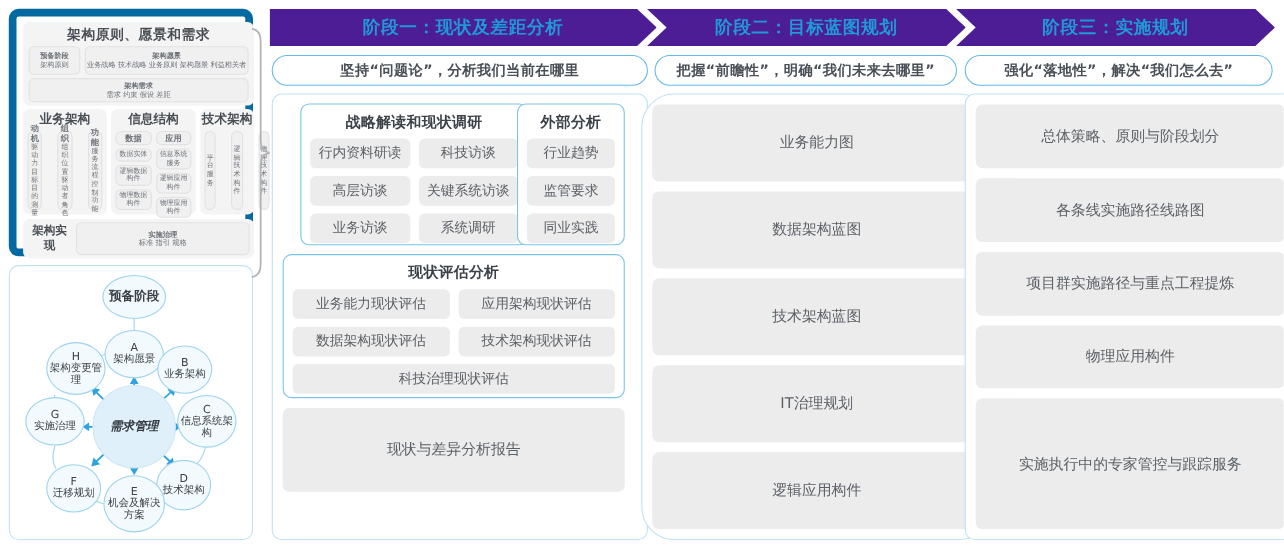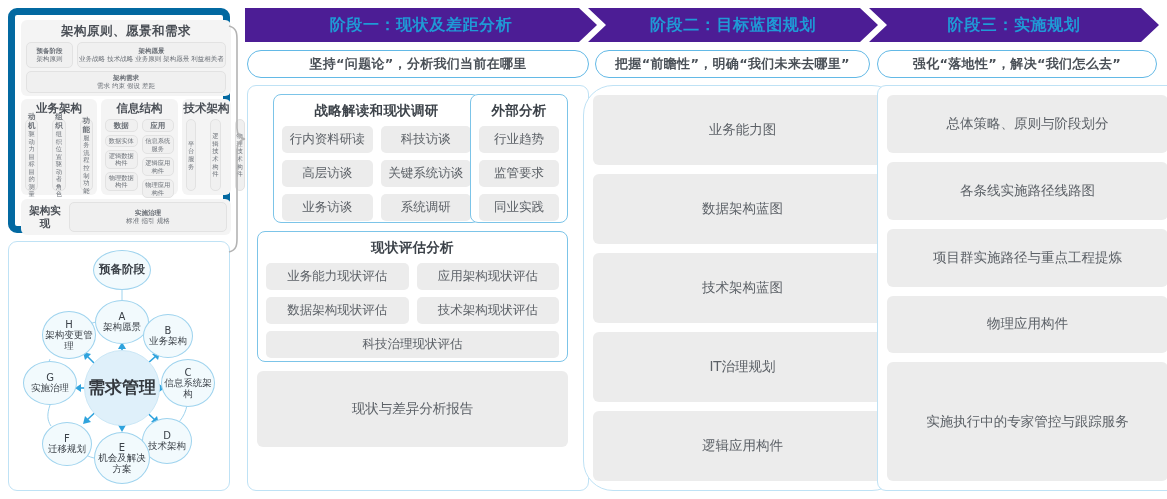--- a/index.html
+++ b/index.html
@@ -77,21 +77,21 @@
     border:1px solid #9ed3ee;background:#f2fafd;
     display:flex;flex-direction:column;align-items:center;justify-content:center;
     text-align:center;color:#3b4148;box-sizing:border-box;
   }
   .node .nl{font-size:9.5px;line-height:1.12;}
   .node .nk{font-size:10px;line-height:1.15;}
   .n-center{
     left:75px;top:108px;width:76px;height:76px;
     background:#dff0fa;border-color:#cbe7f6;
   }
-  .n-center .nl{font-size:17px;font-weight:bold;color:#33383e;line-height:1.12;}
+  .n-center .nl{font-size:11px;font-weight:bold;color:#33383e;line-height:1.12;font-style:italic;}
   .n-prep{left:84px;top:8px;width:58px;height:40px;border-radius:50%;}
   .n-prep .nl{font-size:11.5px;font-weight:bold;line-height:1.15;}
   .n-a{left:86px;top:58px;width:54px;height:44px;}
   .n-b{left:134px;top:72px;width:50px;height:44px;}
   .n-c{left:152px;top:117px;width:54px;height:48px;}
   .n-d{left:133px;top:176px;width:50px;height:46px;}
   .n-e{left:85px;top:190px;width:56px;height:52px;}
   .n-f{left:33px;top:180px;width:50px;height:44px;}
   .n-g{left:14px;top:119px;width:54px;height:44px;}
   .n-h{left:33px;top:69px;width:54px;height:48px;}

